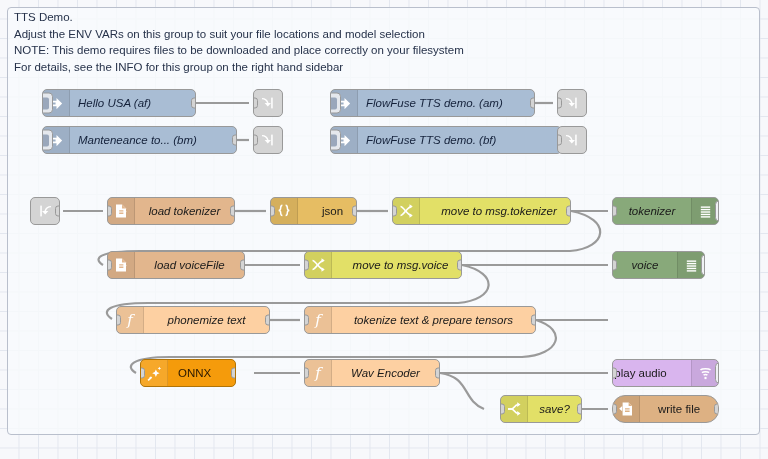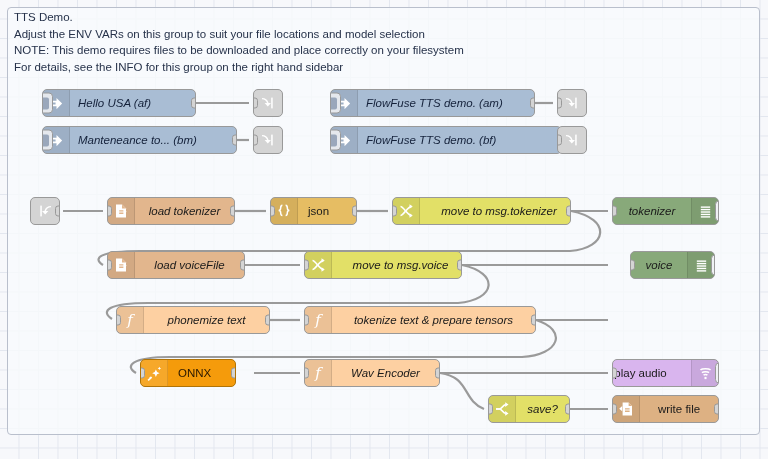--- a/index.html
+++ b/index.html
@@ -61,24 +61,24 @@
     background:#d4d4d4;border:1px solid #999;border-radius:3px;
     top:50%;transform:translateY(-50%);
   }
   .port.in{left:-5px;}
   .port.out{right:-5px;}
   
   .n-inject{background:#a9bdd4;}
   .n-inject .lbl{color:#14213a;}
   .n-link{background:#d4d4d4;}
   .n-file-in{background:#e2b68d;}
-  .n-file-out{background:#ddb183;}
+  .n-file-out{background:#ddb183;border-radius:13px;}
   .n-json{background:#e6bd63;}
   .n-change{background:#e2e067;gap:8px;}
-  .n-switch{background:#e2e067;}
+  .n-switch{background:#e2e067;margin-left:12px;}
   .n-function{background:#fdd0a2;}
   .n-debug{background:#88a97a;}
   .n-onnx{background:#f59b0b;border-color:#b07307;}
   .n-audio{background:#d9b5ee;}
   
   .injbtn{
     position:absolute;left:-11px;top:50%;transform:translateY(-50%);
     width:21px;height:21px;box-sizing:border-box;
     background:#e5e8ed;border:1px solid #999;border-radius:4px;
     display:flex;align-items:center;justify-content:center;
@@ -265,21 +265,21 @@
     <div class="port out"></div>
   </div>
 
   <div class="node n-json" style="left:270px;top:197px;width:87px;">
     <div class="icobox lf">
       <svg class="ic" width="16" height="16" viewBox="0 0 16 16">
         <path fill="none" stroke="#fff" stroke-width="1.5" d="M6.4 2.3C4.6 2.3 4.6 5 4.6 5.6 4.6 7 3.4 7.4 2.6 7.4c.8 0 2 .4 2 1.8 0 .6 0 3.3 1.8 3.3"></path>
         <path fill="none" stroke="#fff" stroke-width="1.5" d="M9.6 2.3c1.8 0 1.8 2.7 1.8 3.3 0 1.4 1.2 1.8 2 1.8-.8 0-2 .4-2 1.8 0 .6 0 3.3-1.8 3.3"></path>
       </svg>
     </div>
-    <div class="lbl left" style="padding-left:10px;">json</div>
+    <div class="lbl left" style="padding-left:24px;">json</div>
     <div class="port in"></div>
     <div class="port out"></div>
   </div>
 
   <div class="node n-change" style="left:392px;top:197px;width:179px;">
     <div class="icobox lf">
       <svg class="ic" width="16" height="16" viewBox="0 0 16 16">
         <path fill="none" stroke="#fff" stroke-width="1.7" d="M2.5 3.5c3 0 7 9 11 9"></path>
         <path fill="none" stroke="#fff" stroke-width="1.7" d="M2.5 12.5c3 0 7-9 11-9"></path>
         <path fill="#fff" d="M11.5 1.2l3.2 2.3-3.2 2.3z"></path>
@@ -331,21 +331,21 @@
         <path fill="none" stroke="#fff" stroke-width="1.7" d="M2.5 12.5c3 0 7-9 11-9"></path>
         <path fill="#fff" d="M11.5 1.2l3.2 2.3-3.2 2.3z"></path>
         <path fill="#fff" d="M11.5 10.2l3.2 2.3-3.2 2.3z"></path>
       </svg>
     </div>
     <div class="lbl ital center">move to msg.voice</div>
     <div class="port in"></div>
     <div class="port out"></div>
   </div>
 
-  <div class="node n-debug" style="left:612px;top:251px;width:85px;margin-left:18px;">
+  <div class="node n-debug" style="left:612px;top:251px;width:93px;">
     <div class="lbl ital center">voice</div>
     <div class="icobox rt">
       <svg class="ic" width="15" height="15" viewBox="0 0 16 16">
         <g fill="#fff">
           <rect x="3" y="2.6" width="10" height="1.5"></rect>
           <rect x="3" y="5.2" width="10" height="1.5"></rect>
           <rect x="3" y="7.8" width="10" height="1.5"></rect>
           <rect x="3" y="10.4" width="10" height="1.5"></rect>
           <rect x="3" y="13" width="10" height="1.5"></rect>
         </g>

